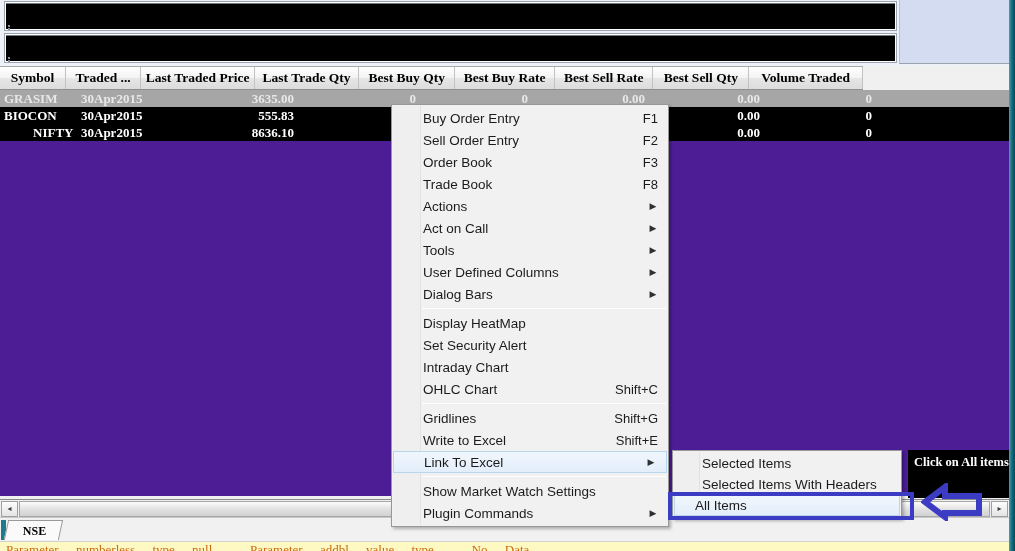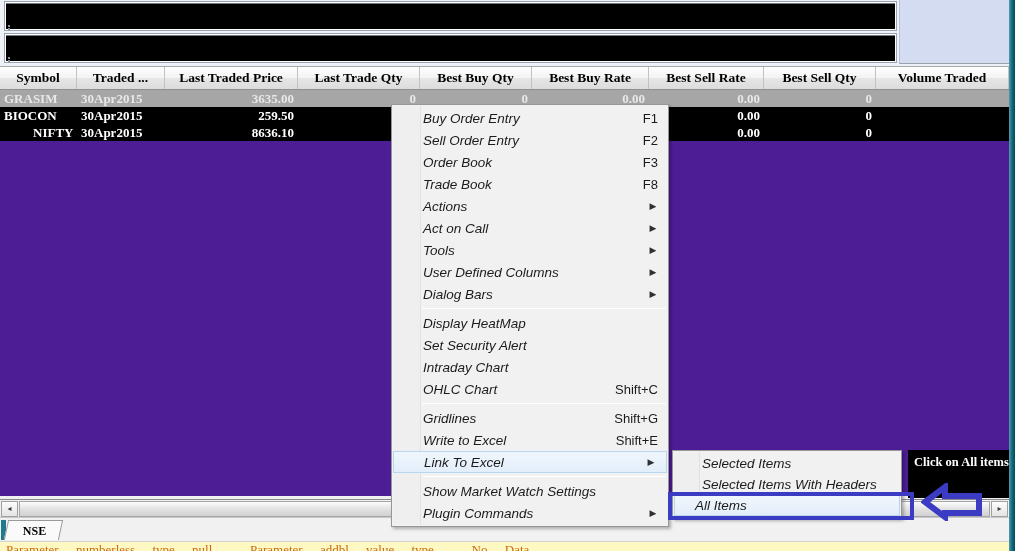--- a/index.html
+++ b/index.html
@@ -60,21 +60,21 @@
   .right-edge-strip {
     position:absolute;
     left:1009px; top:0; width:6px; height:551px;
     background: linear-gradient(to right,#5d9aa8,#1d7b8c 35%,#0d5f70 65%,#0a4a58);
   }
 
   
   .hdr-row {
     position: absolute;
     left: 0; top: 66px;
-    width: 1009px; height: 24px;
+    width: 863px; height: 24px;
     background: linear-gradient(to bottom,#ffffff 0%,#f3f3f3 48%,#e6e6e6 52%,#dcdcdc 100%);
     border-top: 1px solid #a9a9a9;
     border-bottom: 1px solid #8f8f8f;
     display: flex;
     align-items: center;
   }
   .hdr-cell {
     height: 100%;
     display: flex;
     align-items: center;
@@ -216,21 +216,21 @@
     position: relative;
     height: 22px;
     display: flex;
     align-items: center;
     padding-left: 31px;
     padding-right: 10px;
     font: 13.5px "Liberation Sans", sans-serif;
     color: #1b1b1b;
     z-index: 2;
   }
-  .mi .lbl { flex: 1; white-space: nowrap; font-style: italic; }
+  .mi .lbl { flex: 1; white-space: nowrap; }
   .mi .acc { color: #1b1b1b; font-size: 13px; padding-left: 12px; }
   .mi .arw {
     width: 10px; text-align: center;
     font-size: 9px; color: #303030;
   }
   .mi.hi {
     background: linear-gradient(to bottom,#f0f6fc,#e3eefb);
     border: 1px solid #b8d6f0;
     height: 22px;
     margin: 0 1px;
@@ -339,21 +339,21 @@
         <div class="cell r" style="width: 122px;">0</div>
         <div class="cell r" style="width: 112px;">0</div>
         <div class="cell r" style="width: 117px;">0.00</div>
         <div class="cell r" style="width: 115px;">0.00</div>
         <div class="cell r" style="width: 112px;">0</div>
         <div class="cell r" style="width: 133px;"></div>
       </div>
       <div class="grid-row norm">
         <div class="cell l" style="width: 77px;">BIOCON</div>
         <div class="cell l" style="width: 88px;">30Apr2015</div>
-        <div class="cell r" style="width: 133px;">259.50</div>
+        <div class="cell r" style="width: 133px;">555.83</div>
         <div class="cell r" style="width: 122px;"></div>
         <div class="cell r" style="width: 112px;"></div>
         <div class="cell r" style="width: 117px;"></div>
         <div class="cell r" style="width: 115px;">0.00</div>
         <div class="cell r" style="width: 112px;">0</div>
         <div class="cell r" style="width: 133px;"></div>
       </div>
       <div class="grid-row norm">
         <div class="cell l" style="width: 77px; padding-left: 33px;">NIFTY</div>
         <div class="cell l" style="width: 88px;">30Apr2015</div>

